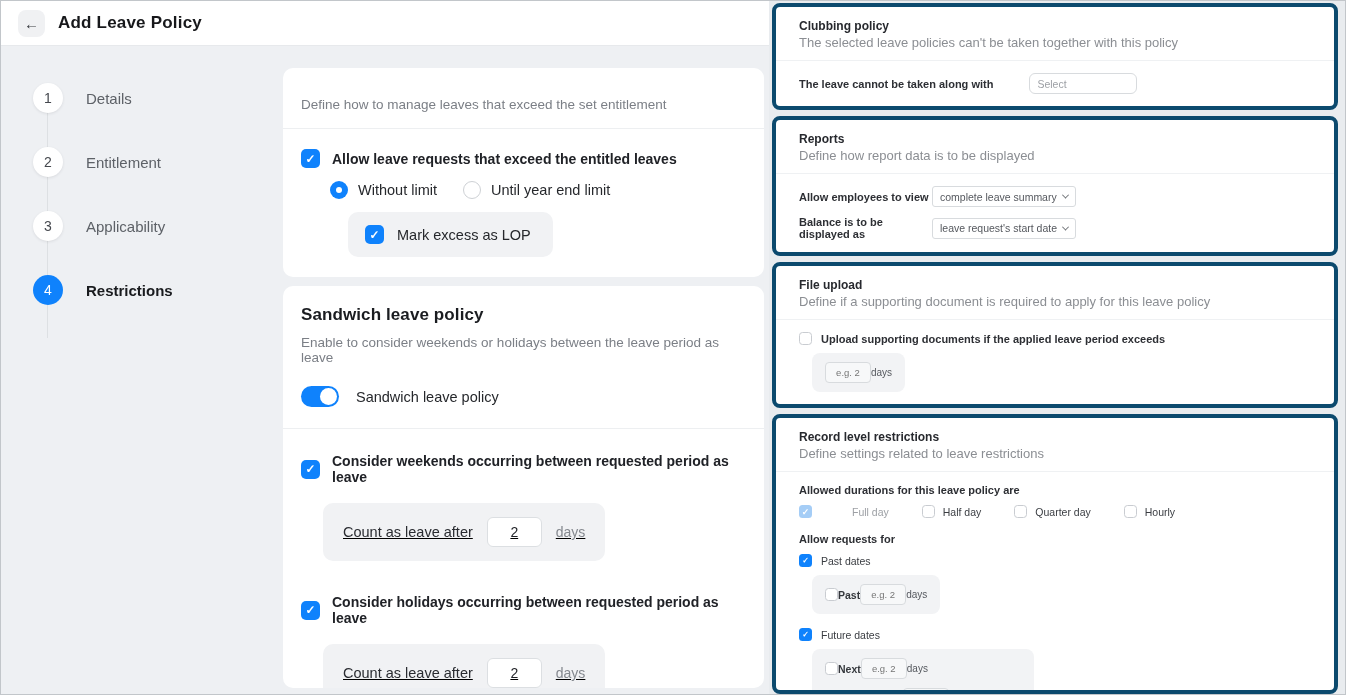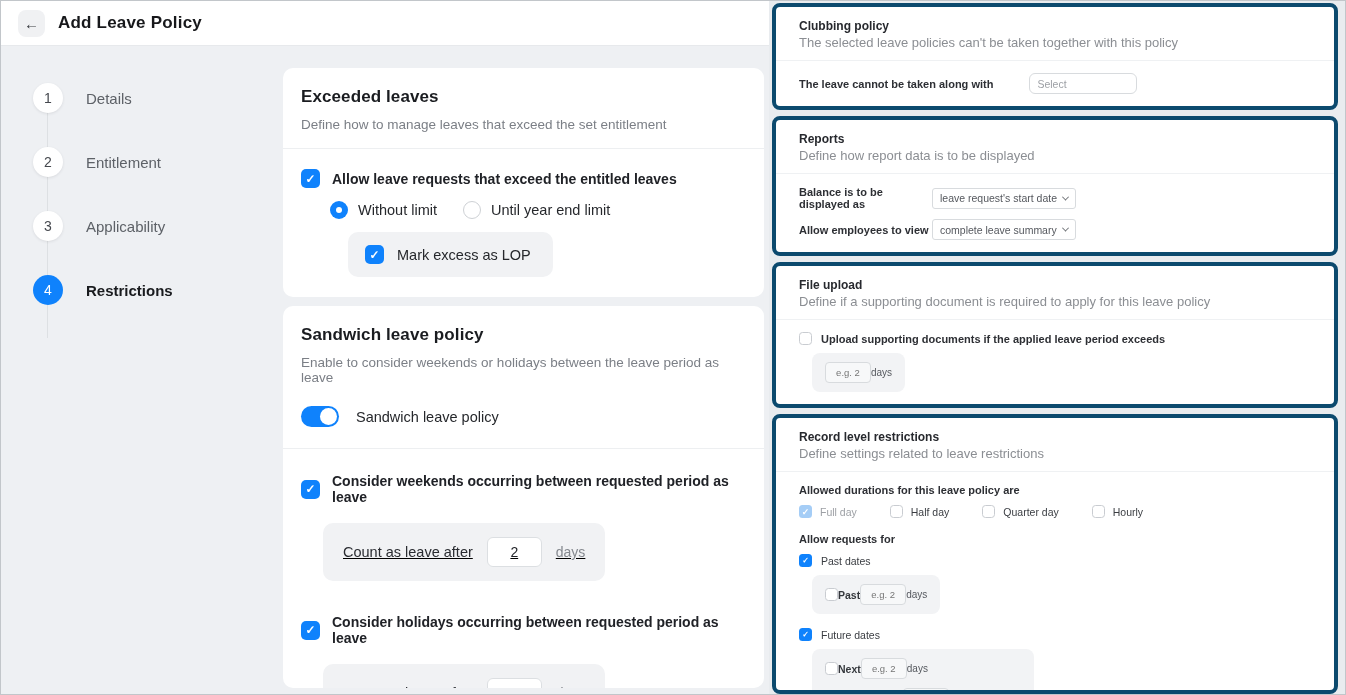--- a/index.html
+++ b/index.html
@@ -96,21 +96,21 @@
   .rchk-row{display:flex;align-items:center;gap:9px;}
   .eg-input{width:46px;height:21px;border:1px solid var(--border);border-radius:4px;background:#f7f8f9;font-family:"Liberation Sans",sans-serif;font-size:9.5px;color:#a7aaaf;text-align:center;outline:none;}
   .gbox{background:#f2f3f5;border-radius:8px;padding:9px 13px;display:inline-flex;flex-direction:column;gap:9px;width:fit-content;}
   .gbox-row{display:flex;align-items:center;gap:0;}
   .glabel{font-size:10.5px;font-weight:700;color:#34373c;}
   .gdays{font-size:10px;color:#55585e;}
 
   .durations{display:flex;align-items:center;gap:0;margin-top:9px;}
   .dur-item{display:flex;align-items:center;gap:8px;margin-right:33px;}
   .dur-label{font-size:10.5px;color:#3a3d42;}
-  .dur-item.disabled .dur-label{color:#9da0a5;}
+  .dur-item.disabled .dur-label{color:#9da0a5;margin-left:32px;}
   .mt14{margin-top:15px;}
   .mt8{margin-top:9px;}
   .ml12{margin-left:13px;margin-top:8px;}
 </style>
 </head>
 <body>
 
 <div class="screen">
 
   <div class="left-pane">
@@ -139,21 +139,20 @@
         <div class="step active">
           <div class="step-circle">4</div>
           <div class="step-label">Restrictions</div>
         </div>
       </div>
 
       <div class="main-col">
 
         <div class="card">
           <div class="card-head">
-            <div class="card-title">Exceeded leaves</div>
             <div class="card-sub">Define how to manage leaves that exceed the set entitlement</div>
           </div>
           <div class="divider"></div>
           <div class="card-body">
             <div class="chk-row">
               <span class="cb l checked">✓</span>
               <span class="chk-label">Allow leave requests that exceed the entitled leaves</span>
             </div>
             <div class="radio-row">
               <span class="radio sel"></span>
@@ -223,30 +222,30 @@
     </div>
 
     <div class="rcard">
       <div class="rhead">
         <div class="rtitle">Reports</div>
         <div class="rsub">Define how report data is to be displayed</div>
       </div>
       <div class="rdiv"></div>
       <div class="rbody" style="display:flex;flex-direction:column;gap:9px;">
         <div style="display:flex;align-items:center;">
+          <span class="rlabel" style="width:133px;">Allow employees to view</span>
+          <span class="select-box">
+            <span>complete leave summary</span>
+            <span class="chev"></span>
+          </span>
+        </div>
+        <div style="display:flex;align-items:center;">
           <span class="rlabel" style="width:133px;">Balance is to be displayed as</span>
           <span class="select-box">
             <span>leave request's start date</span>
-            <span class="chev"></span>
-          </span>
-        </div>
-        <div style="display:flex;align-items:center;">
-          <span class="rlabel" style="width:133px;">Allow employees to view</span>
-          <span class="select-box">
-            <span>complete leave summary</span>
             <span class="chev"></span>
           </span>
         </div>
       </div>
     </div>
 
     <div class="rcard">
       <div class="rhead">
         <div class="rtitle">File upload</div>
         <div class="rsub">Define if a supporting document is required to apply for this leave policy</div>

